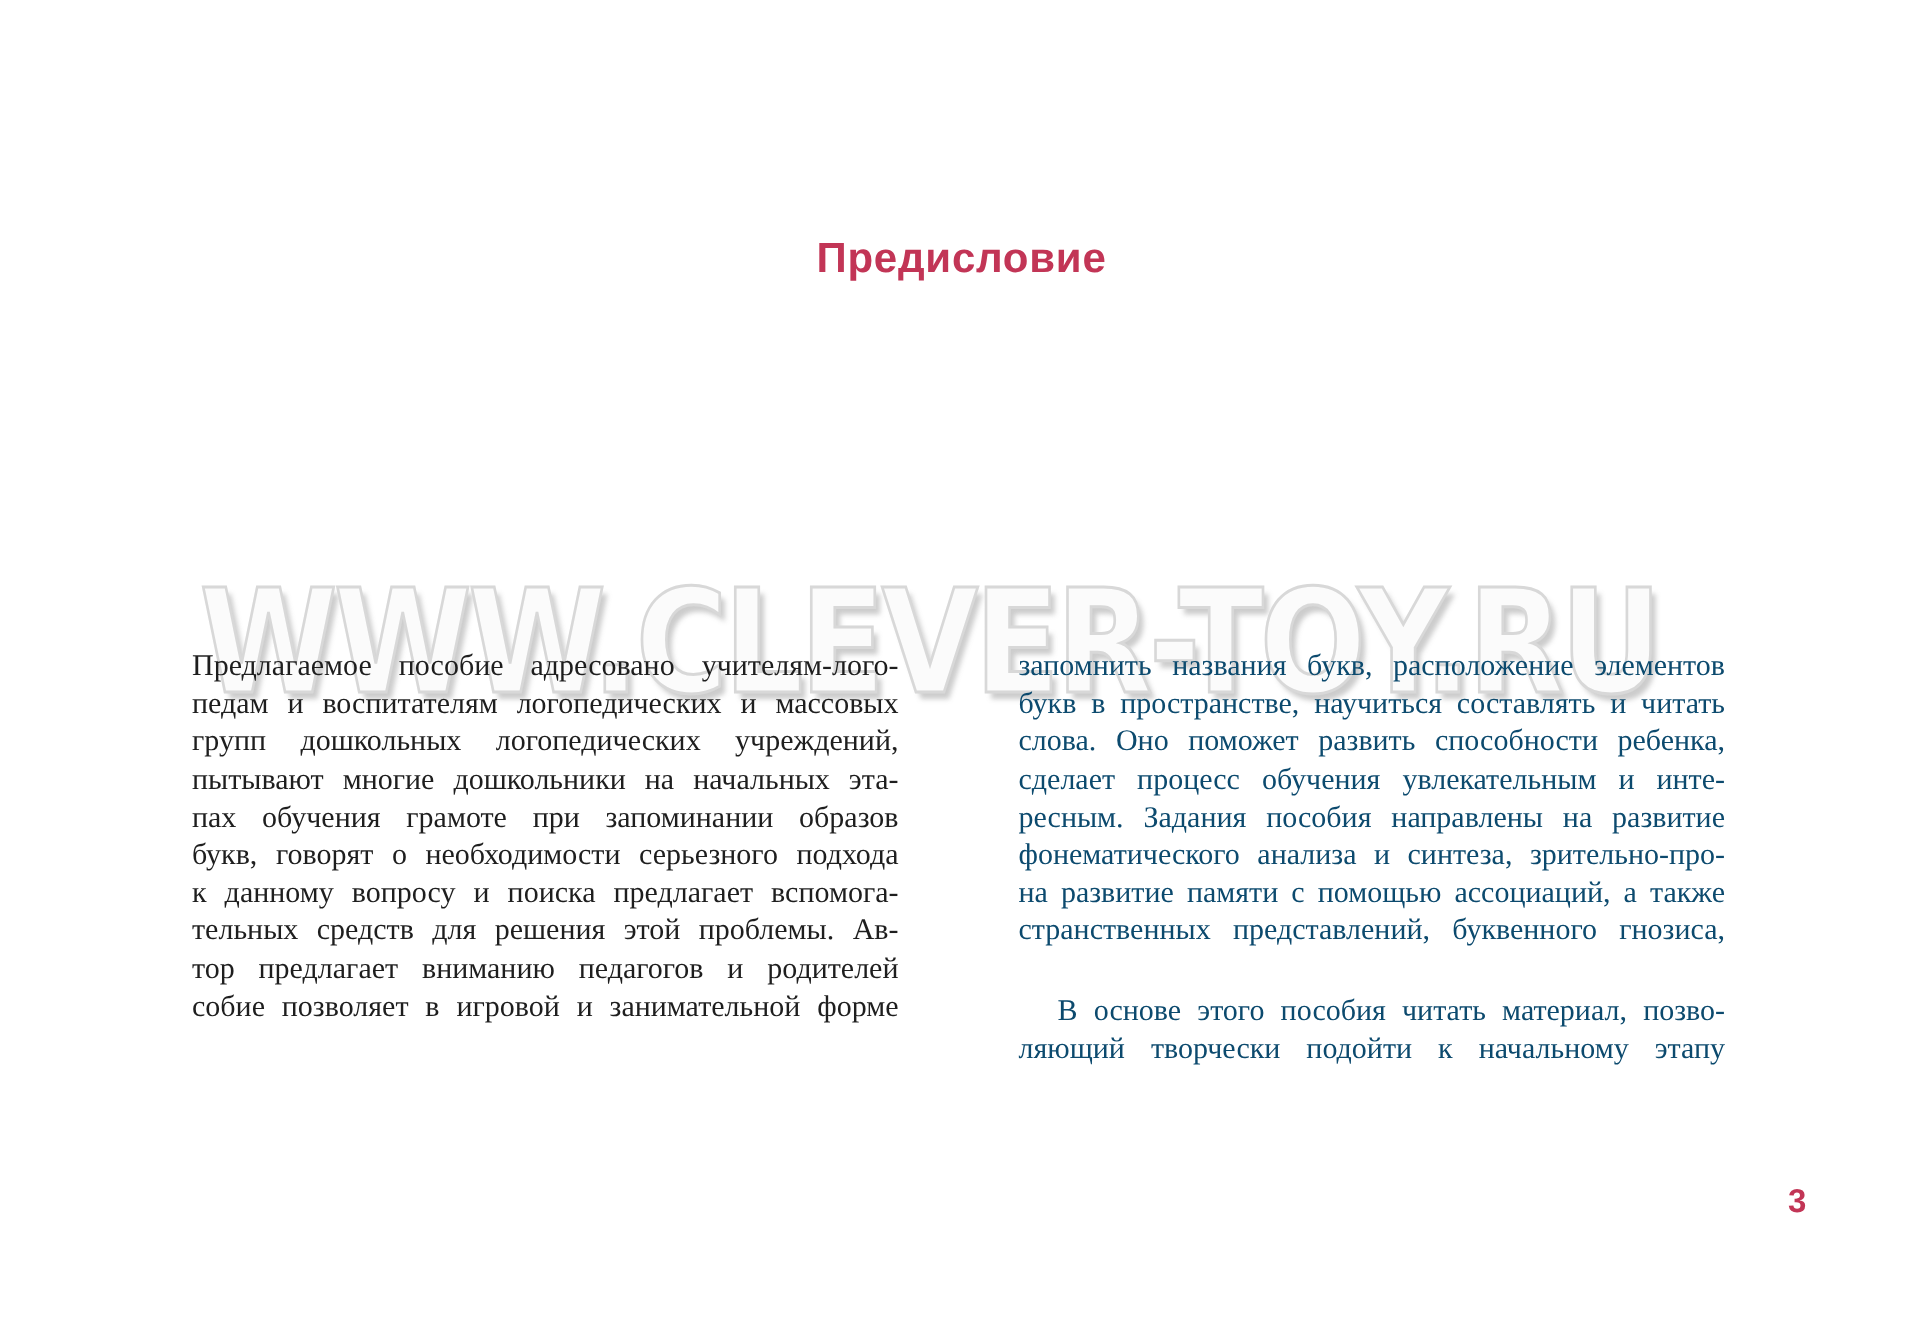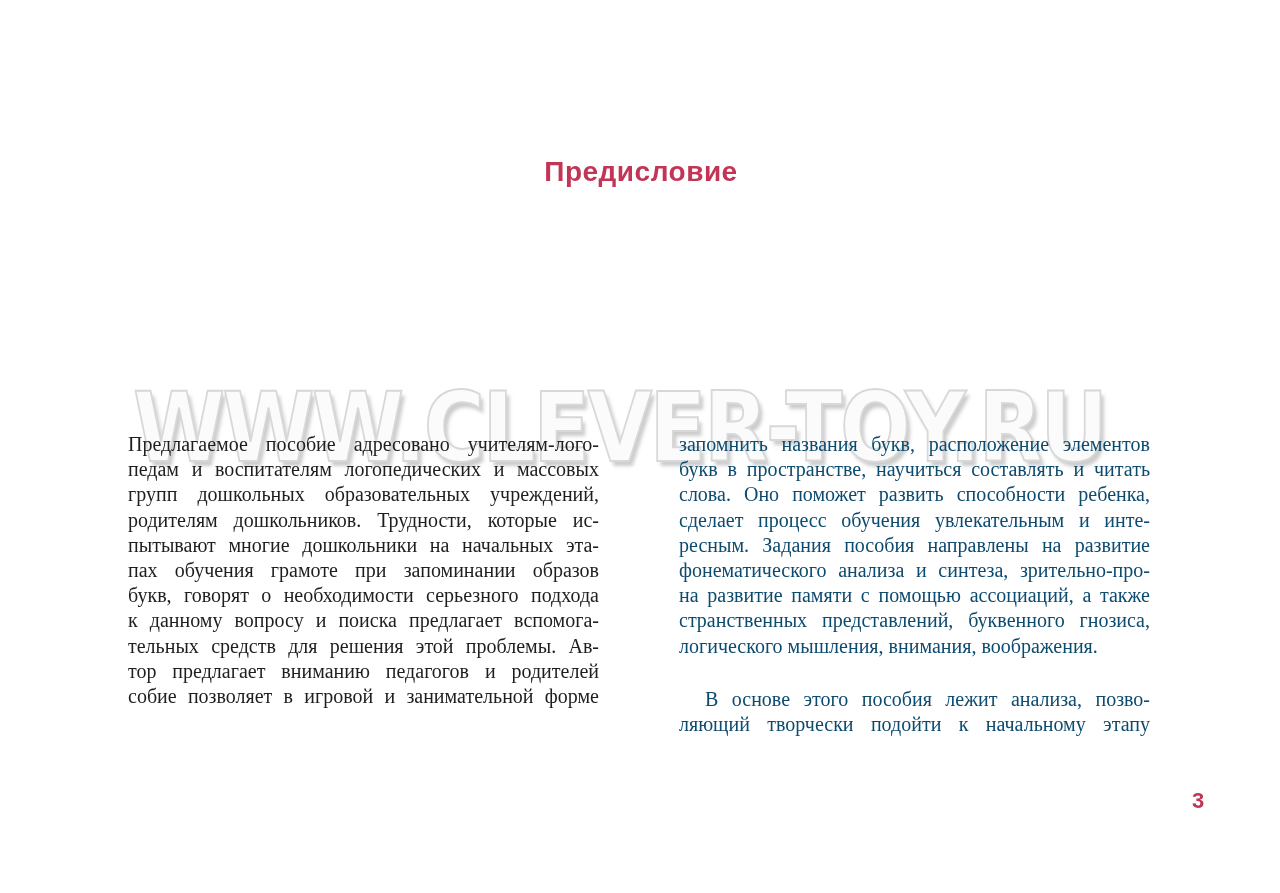--- a/index.html
+++ b/index.html
@@ -84,39 +84,37 @@
 
 <div class="page">
   <div class="watermark">WWW.CLEVER-TOY.RU</div>
 
   <h1 class="title" style="color: rgb(194, 53, 86);">Предисловие</h1>
 
   <div class="columns">
     <div class="column" style="color: rgb(30, 30, 30);">
         <div class="line just">Предлагаемое пособие адресовано учителям-лого-</div>
         <div class="line just">педам и воспитателям логопедических и массовых</div>
-        <div class="line just">групп дошкольных образовательных учреждений,</div>
-        <div class="line just">родителям дошкольников. Трудности, которые ис-</div>
+        <div class="line just">групп дошкольных логопедических учреждений,</div>
         <div class="line just">пытывают многие дошкольники на начальных эта-</div>
         <div class="line just">пах обучения грамоте при запоминании образов</div>
         <div class="line just">букв, говорят о необходимости серьезного подхода</div>
         <div class="line just">к данному вопросу и поиска предлагает вспомога-</div>
         <div class="line just">тельных средств для решения этой проблемы. Ав-</div>
         <div class="line just">тор предлагает вниманию педагогов и родителей</div>
         <div class="line just">собие позволяет в игровой и занимательной форме</div>
       </div>
     <div class="column" style="color: #0c4a6e;">
         <div class="line just">запомнить названия букв, расположение элементов</div>
         <div class="line just">букв в пространстве, научиться составлять и читать</div>
         <div class="line just">слова. Оно поможет развить способности ребенка,</div>
         <div class="line just">сделает процесс обучения увлекательным и инте-</div>
         <div class="line just">ресным. Задания пособия направлены на развитие</div>
         <div class="line just">фонематического анализа и синтеза, зрительно-про-</div>
         <div class="line just">на развитие памяти с помощью ассоциаций, а также</div>
         <div class="line just">странственных представлений, буквенного гнозиса,</div>
-        <div class="line">логического мышления, внимания, воображения.</div>
-        <div class="line just indent gap">В основе этого пособия лежит анализа, позво-</div>
+        <div class="line just indent gap">В основе этого пособия читать материал, позво-</div>
         <div class="line just">ляющий творчески подойти к начальному этапу</div>
       </div>
   </div>
 
   <div class="page-number" style="color: rgb(194, 53, 86);">3</div>
 </div>
 
 </body></html>

